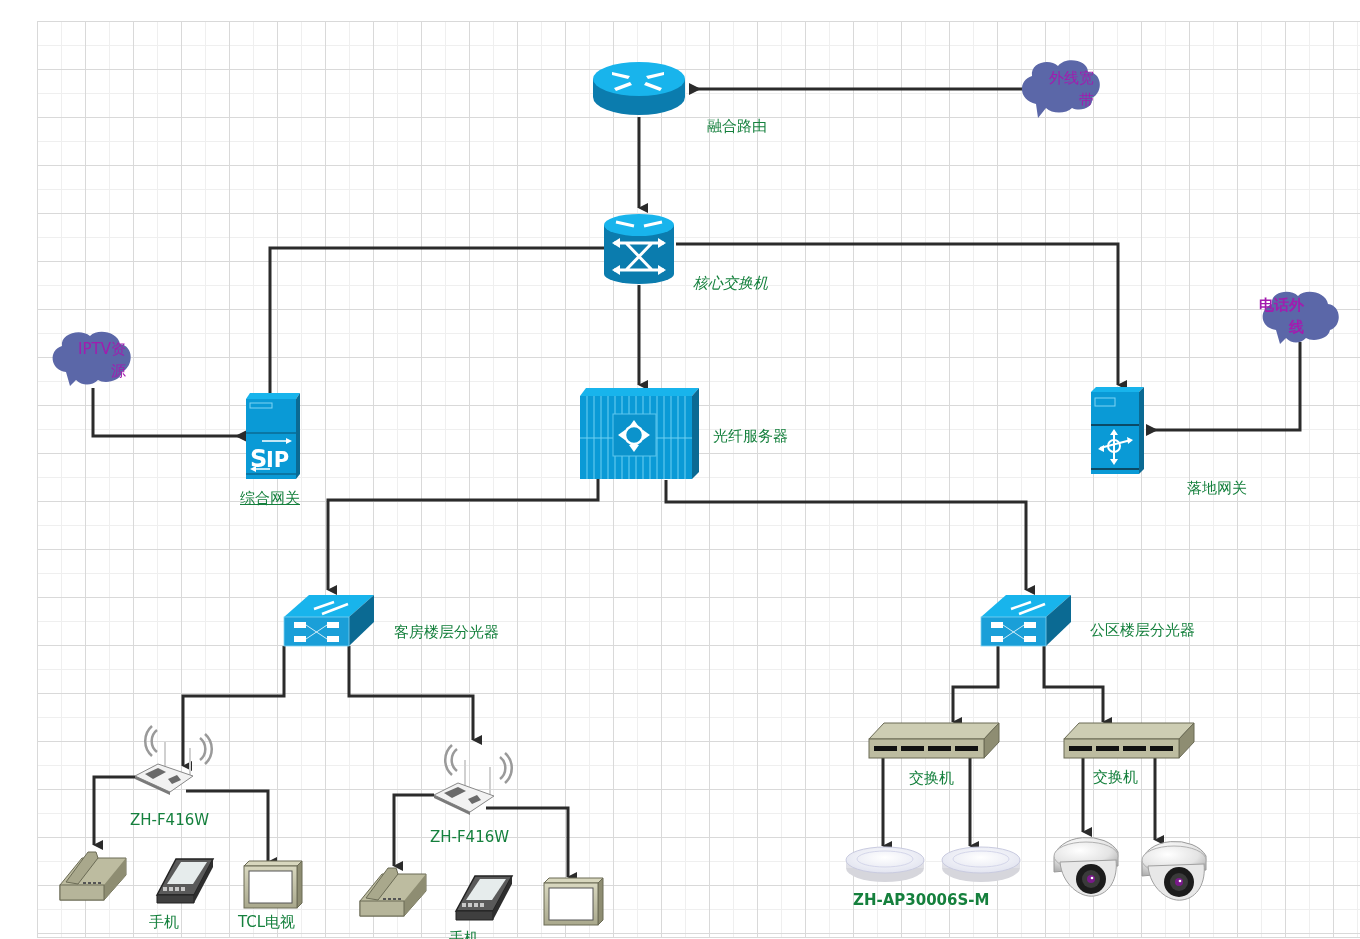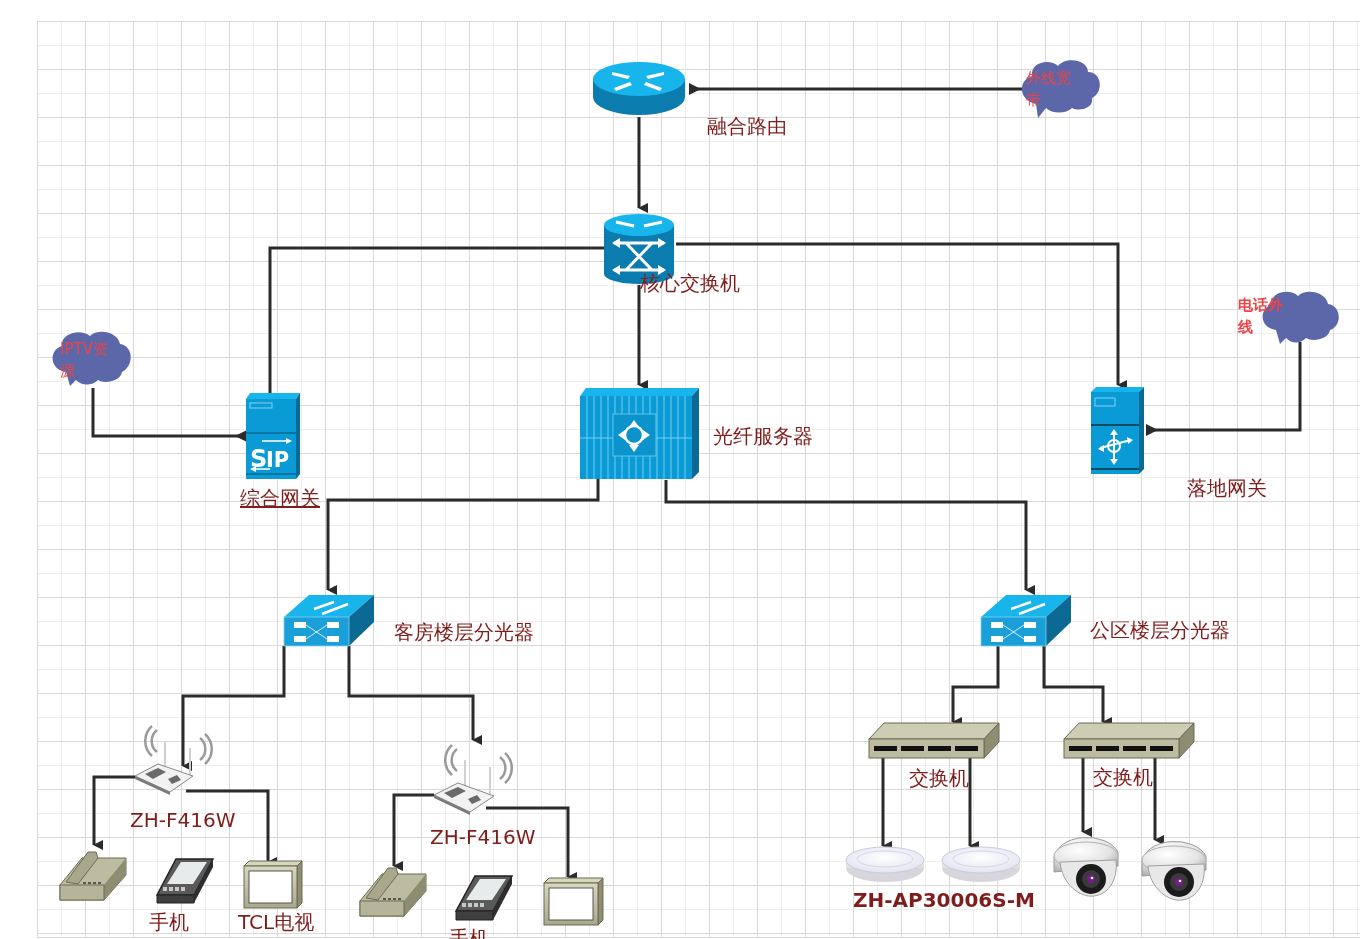--- a/index.html
+++ b/index.html
@@ -9,22 +9,22 @@
     background-color: #ffffff;
     background-image:
       linear-gradient(to right, #d9d9d9 1px, transparent 1px),
       linear-gradient(to bottom, #d9d9d9 1px, transparent 1px),
       linear-gradient(to right, #efefef 1px, transparent 1px),
       linear-gradient(to bottom, #efefef 1px, transparent 1px);
     background-size: 48px 48px, 48px 48px, 24px 24px, 24px 24px;
     border-bottom: 1px solid #d9d9d9;
   }
   svg#diagram { position: absolute; left: 0; top: 0; }
-  .lbl { position: absolute; font-size: 20px; color: #7f1d1d; white-space: nowrap; line-height: 18px; }
-  .cloud-lbl { position: absolute; font-size: 15px; color: #ef4444; text-align: left; line-height: 22px; }
+  .lbl { position: absolute; font-size: 15px; color: #15803d; white-space: nowrap; line-height: 18px; }
+  .cloud-lbl { position: absolute; font-size: 15px; color: #a21caf; text-align: right; line-height: 22px; }
 </style>
 </head>
 <body>
 
 <div id="canvas"></div>
 
 <svg id="diagram" width="1360" height="939" viewBox="0 0 1360 939">
   <defs>
     <marker id="arr" markerWidth="10" markerHeight="10" refX="5" refY="9" orient="auto" markerUnits="userSpaceOnUse">
       <path d="M0,0 L10,0 L5,10 z" fill="#2b2b2b"></path>
@@ -368,21 +368,21 @@
 <div class="cloud-lbl" style="left:60px; top:338px; width:66px;">
     <div>IPTV资</div>
     <div>源</div>
   </div>
 <div class="cloud-lbl" style="left:1238px; top:294px; width:66px;font-weight:bold;">
     <div>电话外</div>
     <div>线</div>
   </div>
 
 <div class="lbl" style="left:707px; top:117px;">融合路由</div>
-<div class="lbl" style="left:640px; top:274px;">核心交换机</div>
+<div class="lbl" style="left:693px; top:274px;font-style:italic;">核心交换机</div>
 <div class="lbl" style="left:240px; top:489px;text-decoration:underline;">综合网关</div>
 <div class="lbl" style="left:713px; top:427px;">光纤服务器</div>
 <div class="lbl" style="left:1187px; top:467px;margin-top:12px;">落地网关</div>
 <div class="lbl" style="left:394px; top:623px;text-align:right;">客房楼层分光器</div>
 <div class="lbl" style="left:1090px; top:605px;margin-top:16px;">公区楼层分光器</div>
 <div class="lbl" style="left:130px; top:811px;">ZH-F416W</div>
 <div class="lbl" style="left:430px; top:828px;">ZH-F416W</div>
 <div class="lbl" style="left:909px; top:769px;">交换机</div>
 <div class="lbl" style="left:1093px; top:768px;">交换机</div>
 <div class="lbl" style="left:853px; top:891px;font-weight:bold;">ZH-AP30006S-M</div>

